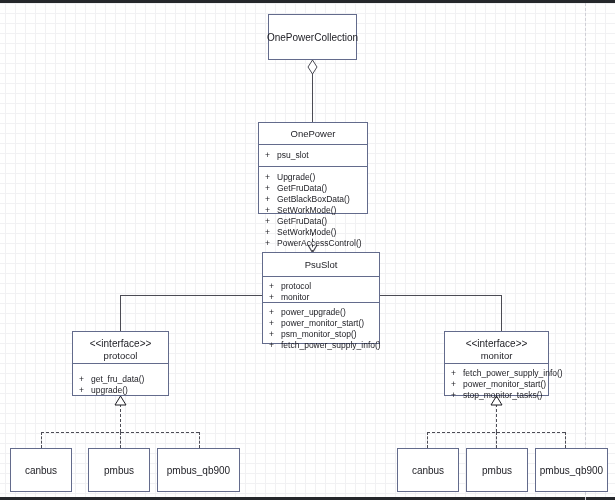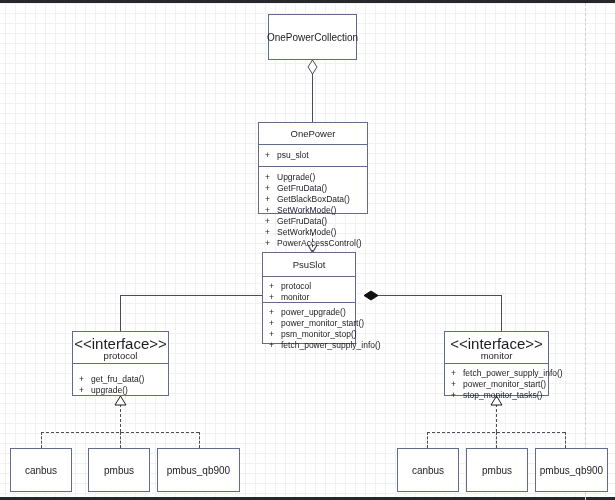--- a/index.html
+++ b/index.html
@@ -61,21 +61,21 @@
   }
   .uml-title {
     text-align: center;
     font-size: 9.5px;
     color: #1c1c22;
     line-height: 12px;
     padding: 0 2px;
   }
   .uml-stereo {
     text-align: center;
-    font-size: 15px;
+    font-size: 10px;
     color: #1c1c22;
     line-height: 12px;
   }
   .member {
     font-size: 8.5px;
     color: #1c1c22;
     line-height: 11px;
     white-space: nowrap;
     padding-left: 6px;
     display: flex;
@@ -210,21 +210,21 @@
         <span class="vis">+</span>
         <span class="nm">SetWorkMode()</span>
       </div>
       <div class="member">
         <span class="vis">+</span>
         <span class="nm">PowerAccessControl()</span>
       </div>
     </div>
   </div>
 
-  <div class="uml-box" style="left:262px; top:252px; width:94px; height:92px;">
+  <div class="uml-box" style="left:262px; top:252px; width:118px; height:92px;">
     <div class="uml-section" style="height:24px; padding-top:6px;">
       <div class="uml-title">PsuSlot</div>
     </div>
     <div class="uml-section" style="height:26px; padding-top:4px;">
       <div class="member">
         <span class="vis">+</span>
         <span class="nm">protocol</span>
       </div>
       <div class="member">
         <span class="vis">+</span>

